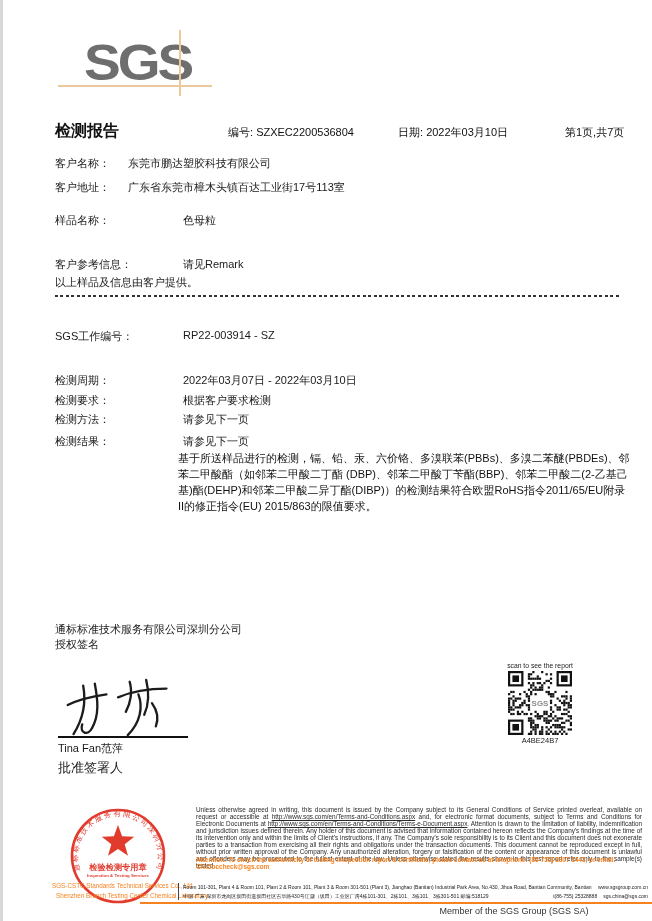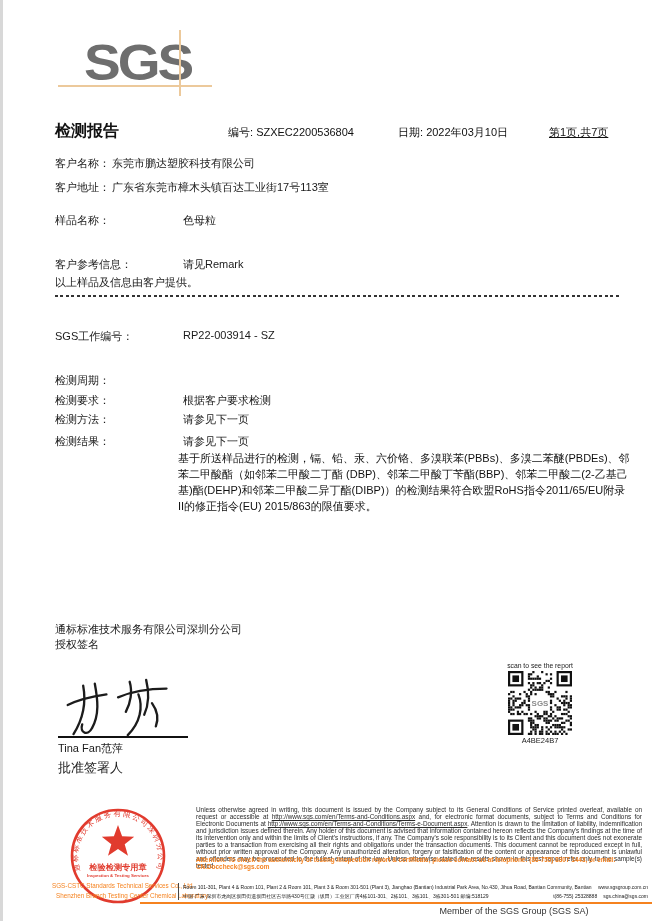--- a/index.html
+++ b/index.html
@@ -13,21 +13,21 @@
   .logo-hline{position:absolute;left:58px;top:85px;width:154px;height:2px;background:#ecc99b;}
   .logo-vline{position:absolute;left:179px;top:30px;width:2px;height:66px;background:#ecc99b;}
 
   
   .rpt-title{position:absolute;left:55px;top:121px;font-size:16px;font-weight:bold;color:#111;}
   .hfield{position:absolute;top:125px;font-size:11px;color:#111;}
 
   
   .row{position:absolute;left:0;width:552px;height:14px;font-size:11px;}
   .lbl{position:absolute;left:55px;white-space:nowrap;}
-  .v-near{position:absolute;left:112px;white-space:nowrap;}
+  .v-near{position:absolute;left:128px;white-space:nowrap;}
   .v-col{position:absolute;left:183px;white-space:nowrap;}
   .note{position:absolute;left:55px;top:275px;font-size:11px;}
 
   .dash-sep{position:absolute;left:55px;top:295px;width:565px;height:2px;
             background:repeating-linear-gradient(90deg,#333 0 3px,transparent 3px 5.5px);}
 
   .conclusion{position:absolute;left:178px;top:450px;width:452px;font-size:11px;line-height:16px;color:#111;}
 
   
   .sig-company{position:absolute;left:55px;top:622px;font-size:11px;}
@@ -71,21 +71,21 @@
 
   <div class="rpt-title">检测报告</div>
   <div class="hfield" style="left:228px;">
     <span>编号:</span>
     <span>SZXEC2200536804</span>
   </div>
   <div class="hfield" style="left:398px;">
     <span>日期:</span>
     <span>2022年03月10日</span>
   </div>
-  <div class="hfield" style="left:549px;text-decoration:underline;">第1页,共7页</div>
+  <div class="hfield" style="left:565px;">第1页,共7页</div>
 
   <div class="row" style="top:156px">
     <span class="lbl">客户名称：</span>
     <span class="v-near">东莞市鹏达塑胶科技有限公司</span>
   </div>
   <div class="row" style="top:180px">
     <span class="lbl">客户地址：</span>
     <span class="v-near">广东省东莞市樟木头镇百达工业街17号113室</span>
   </div>
   <div class="row" style="top:213px">
@@ -99,20 +99,21 @@
   <div class="note">以上样品及信息由客户提供。</div>
 
   <div class="dash-sep"></div>
 
   <div class="row" style="top:329px">
     <span class="lbl">SGS工作编号：</span>
     <span class="v-col">RP22-003914 - SZ</span>
   </div>
   <div class="row" style="top:373px">
     <span class="lbl">检测周期：</span>
+    <span class="v-col">2022年03月07日 - 2022年03月10日</span>
   </div>
   <div class="row" style="top:393px">
     <span class="lbl">检测要求：</span>
     <span class="v-col">根据客户要求检测</span>
   </div>
   <div class="row" style="top:412px">
     <span class="lbl">检测方法：</span>
     <span class="v-col">请参见下一页</span>
   </div>
   <div class="row" style="top:434px">

